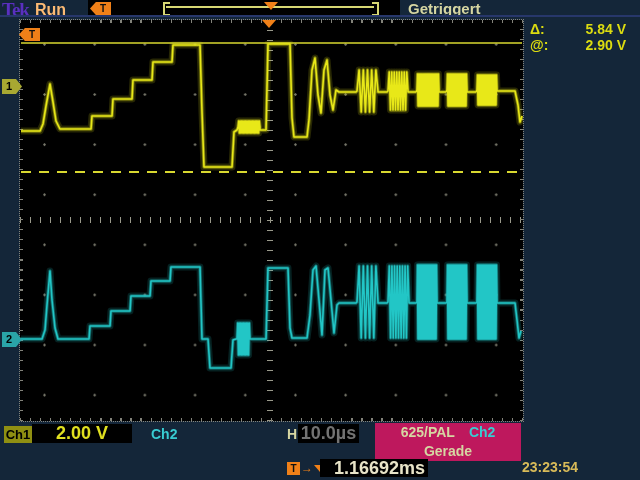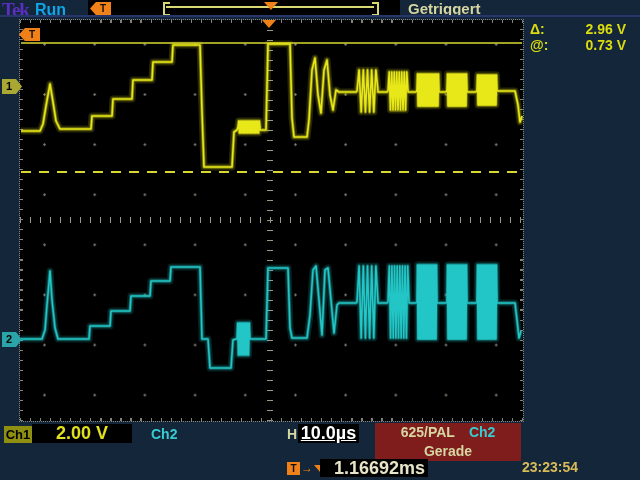--- a/index.html
+++ b/index.html
@@ -2,21 +2,21 @@
 <html><head>
 <meta charset="utf-8">
 <style>
   html,body{margin:0;padding:0;background:#000;}
   .screen{position:relative;width:640px;height:480px;background:#142639;overflow:hidden;
           font-family:"Liberation Sans",sans-serif;-webkit-font-smoothing:none;}
   .abs{position:absolute;}
   
   .brand{left:2px;top:-1px;color:#5a2fc0;font-family:"Liberation Serif",serif;
          font-weight:bold;font-size:19px;letter-spacing:-1px;}
-  .run{left:35px;top:1px;color:#0ea5e9;font-size:16px;font-weight:bold;}
+  .run{left:35px;top:1px;color:#fdba74;font-size:16px;font-weight:bold;}
   .topstrip{left:88px;top:0;width:312px;height:15px;background:#000;}
   .tbadge{width:21px;height:13px;background:#f08018;color:#101010;font-size:10px;font-weight:bold;
           line-height:13px;text-align:center;clip-path:polygon(0 50%,28% 0,100% 0,100% 100%,28% 100%);}
   .tbadge span{padding-left:5px;}
   .acqline{left:166px;top:6px;width:208px;height:2px;background:#d8d874;}
   .bracketL{left:163px;top:2px;width:5px;height:10px;border:2px solid #d8d874;border-right:none;}
   .bracketR{left:372px;top:2px;width:5px;height:10px;border:2px solid #d8d874;border-left:none;}
   .tri-o{width:0;height:0;border-left:7px solid transparent;border-right:7px solid transparent;
          border-top:8px solid #f08018;}
   .getr{left:408px;top:0;color:#d6d6a2;font-size:15px;font-weight:bold;text-align:right;}
@@ -50,22 +50,22 @@
   .m1{top:79px;background:#a8a832;}
   .m2{top:332px;background:#2aa4a8;}
   
   .blackbox{background:#000;font-size:18px;font-weight:bold;text-align:center;}
   .ch1badge{left:4px;top:426px;width:28px;height:17px;background:#8f8f12;color:#000;
             font-size:13px;font-weight:bold;line-height:17px;text-align:center;}
   .v1{left:32px;top:424px;width:100px;height:19px;line-height:19px;color:#e0e020;}
   .ch2lab{left:151px;top:426px;color:#38ccd2;font-size:14px;font-weight:bold;}
   .v2{left:184px;top:424px;width:100px;height:19px;line-height:19px;color:#38ccd2;}
   .hlab{left:287px;top:426px;color:#d6d6a2;font-size:14px;font-weight:bold;}
-  .v3{left:298px;top:424px;width:61px;height:19px;line-height:19px;color:#ffffff;text-decoration:underline;}
-  .menu{left:375px;top:423px;width:146px;height:38px;background:#7f1d1d;color:#d6d6a2;
+  .v3{left:298px;top:424px;width:61px;height:19px;line-height:19px;color:#737373;}
+  .menu{left:375px;top:423px;width:146px;height:38px;background:#be185d;color:#d6d6a2;
         font-size:14px;font-weight:bold;text-align:center;}
   .menu .l1{line-height:19px;}
   .menu .l1 .src{color:#38ccd2;margin-left:14px;}
   .menu .l2{line-height:18px;}
   .datetime{left:522px;top:445px;width:114px;color:#d8ba58;font-size:14px;font-weight:bold;
             text-align:left;white-space:pre;line-height:15px;}
   .trigicon{left:287px;top:461px;display:flex;align-items:center;}
   .trigicon .tb{width:13px;height:13px;background:#f08018;color:#101010;font-size:10px;
                 font-weight:bold;line-height:13px;text-align:center;}
   .trigicon .ar{color:#f08018;font-size:12px;font-weight:bold;margin:0 1px;}
@@ -90,25 +90,25 @@
   <div class="abs acqline"></div>
   <div class="abs bracketL"></div>
   <div class="abs bracketR"></div>
   <div class="abs tri-o" style="left:264px;top:2px;"></div>
   <div class="abs getr">Getriggert</div>
   <div class="abs divider"></div>
 
   <div class="abs meas">
     <div class="row">
       <span>Δ:</span>
-      <span>2.96 V</span>
+      <span>5.84 V</span>
     </div>
     <div class="row">
       <span>@:</span>
-      <span>0.73 V</span>
+      <span>2.90 V</span>
     </div>
   </div>
 
   <div class="abs grat">
     <div class="abs dots"></div>
     <div class="abs hticks"></div>
     <div class="abs vticks"></div>
     <div class="abs et et-top"></div>
     <div class="abs et et-bot"></div>
     <div class="abs ev ev-left"></div>

